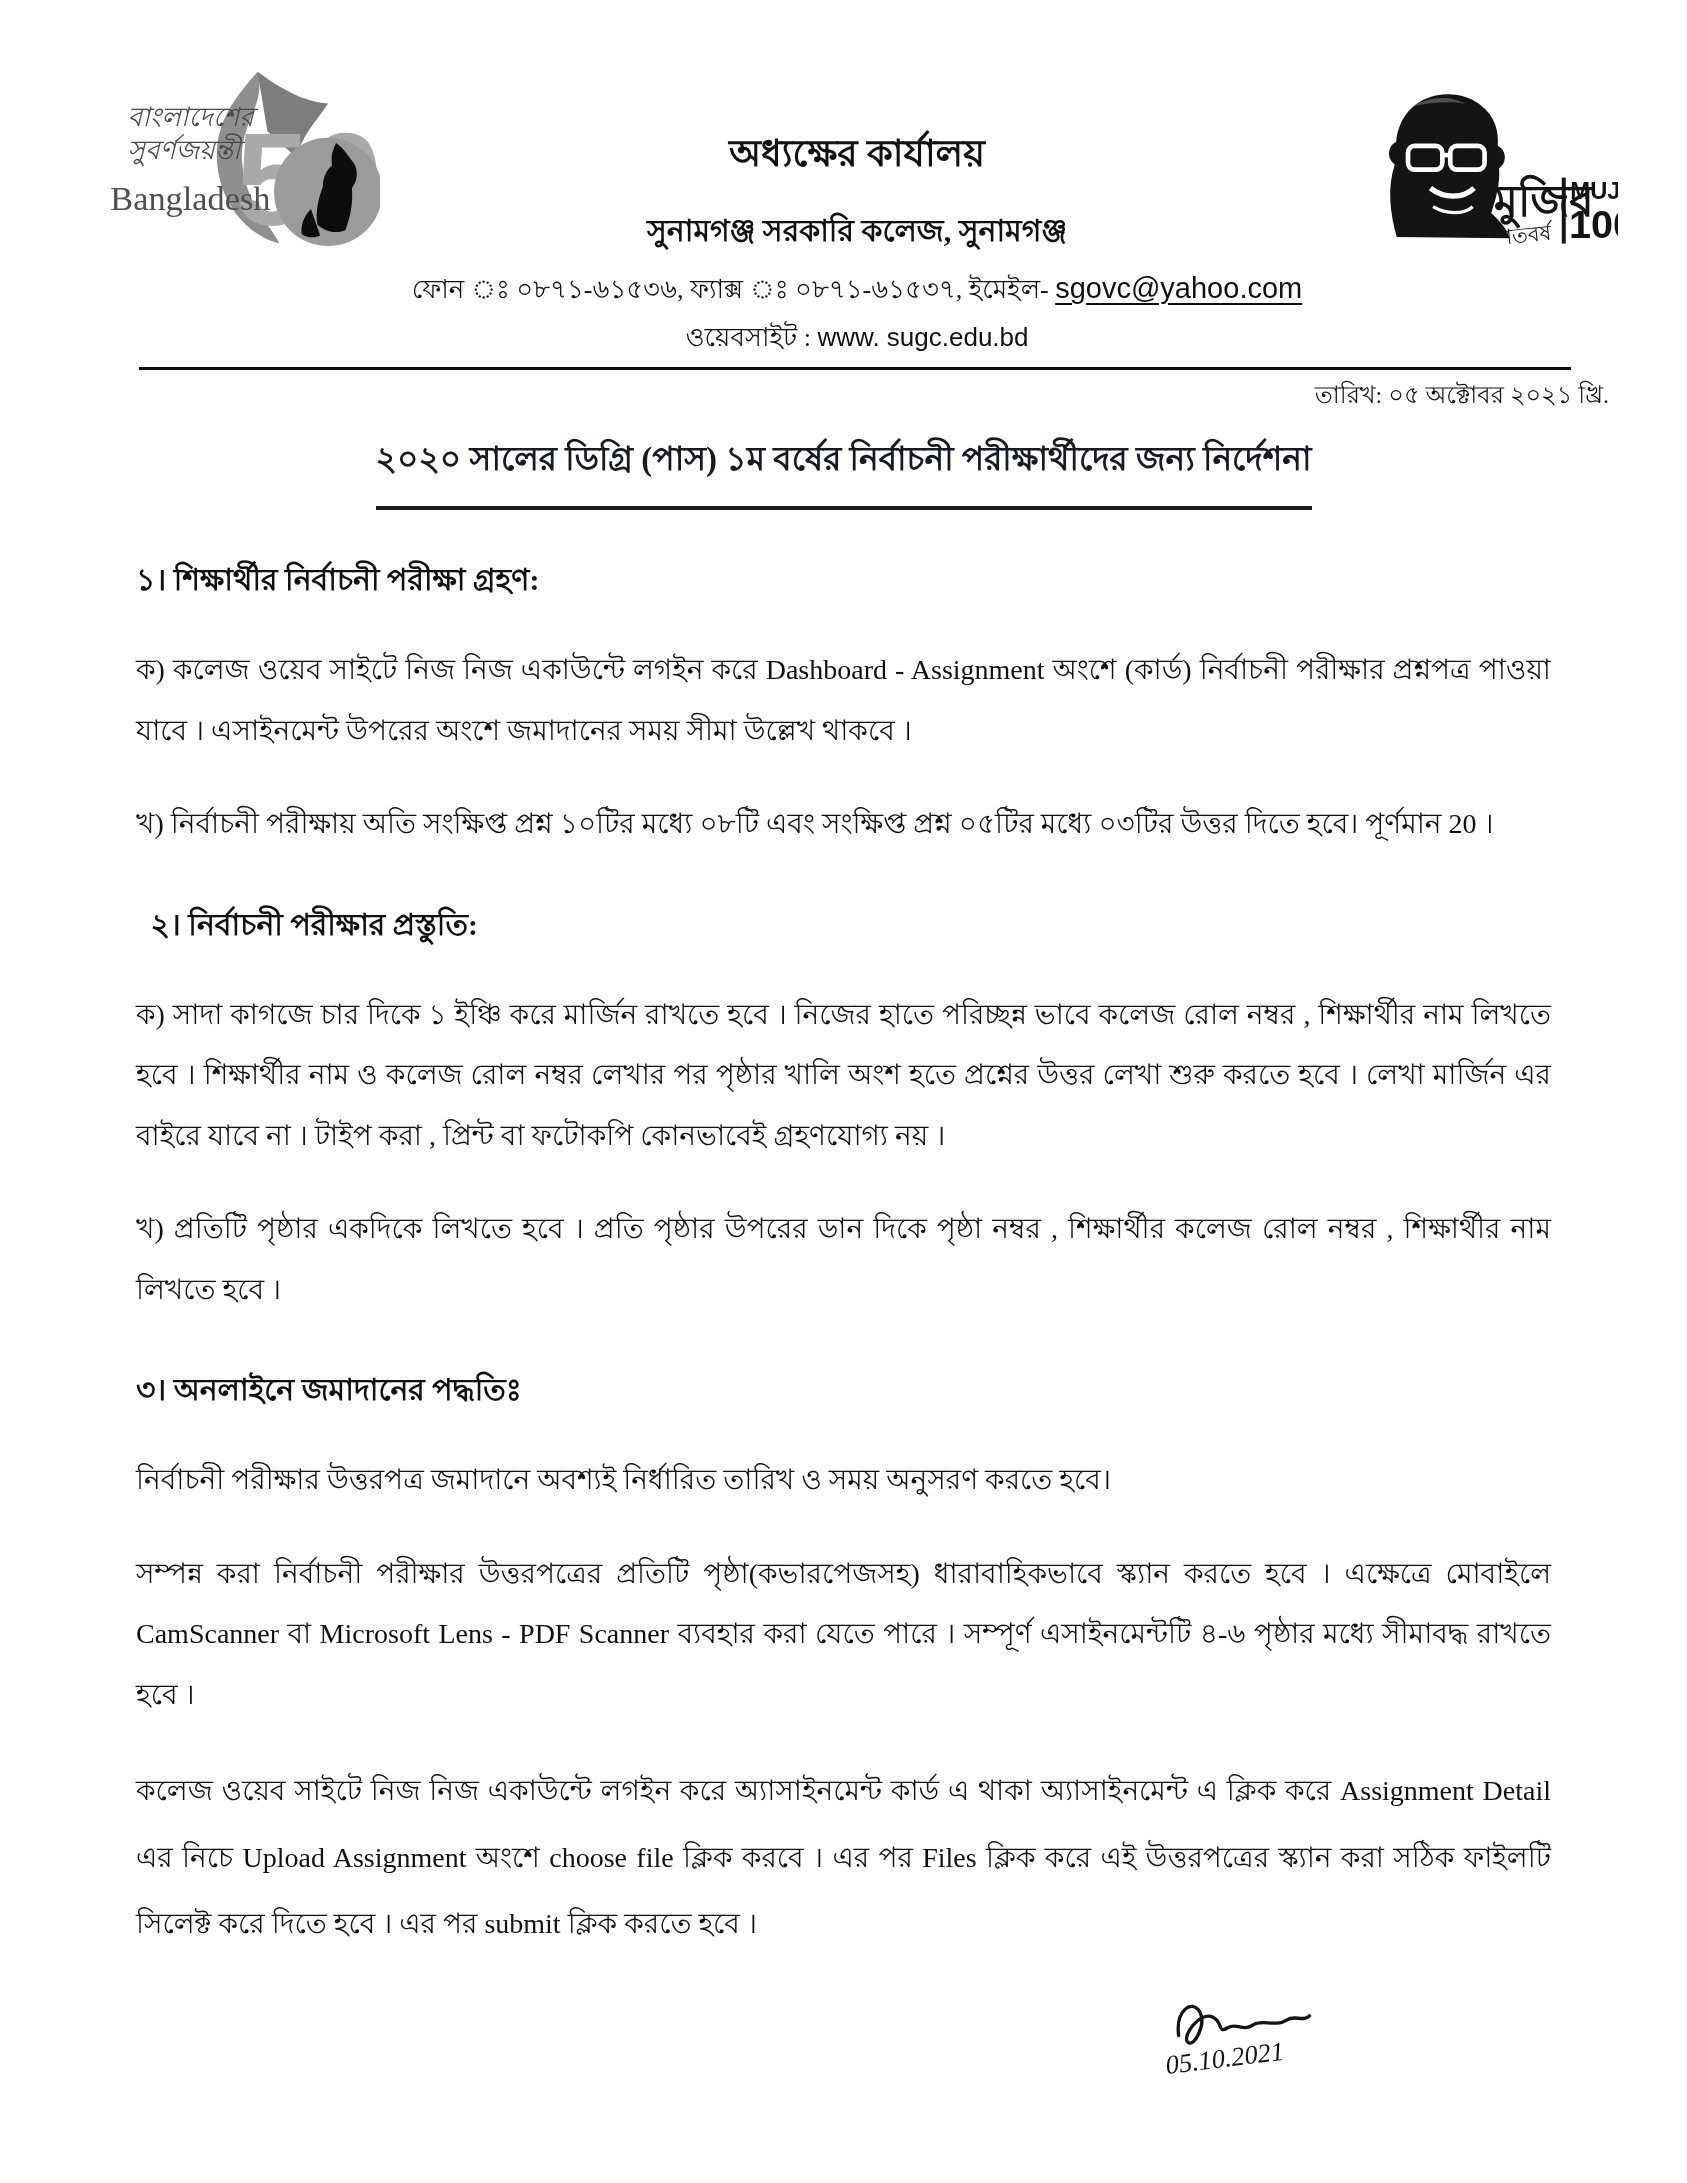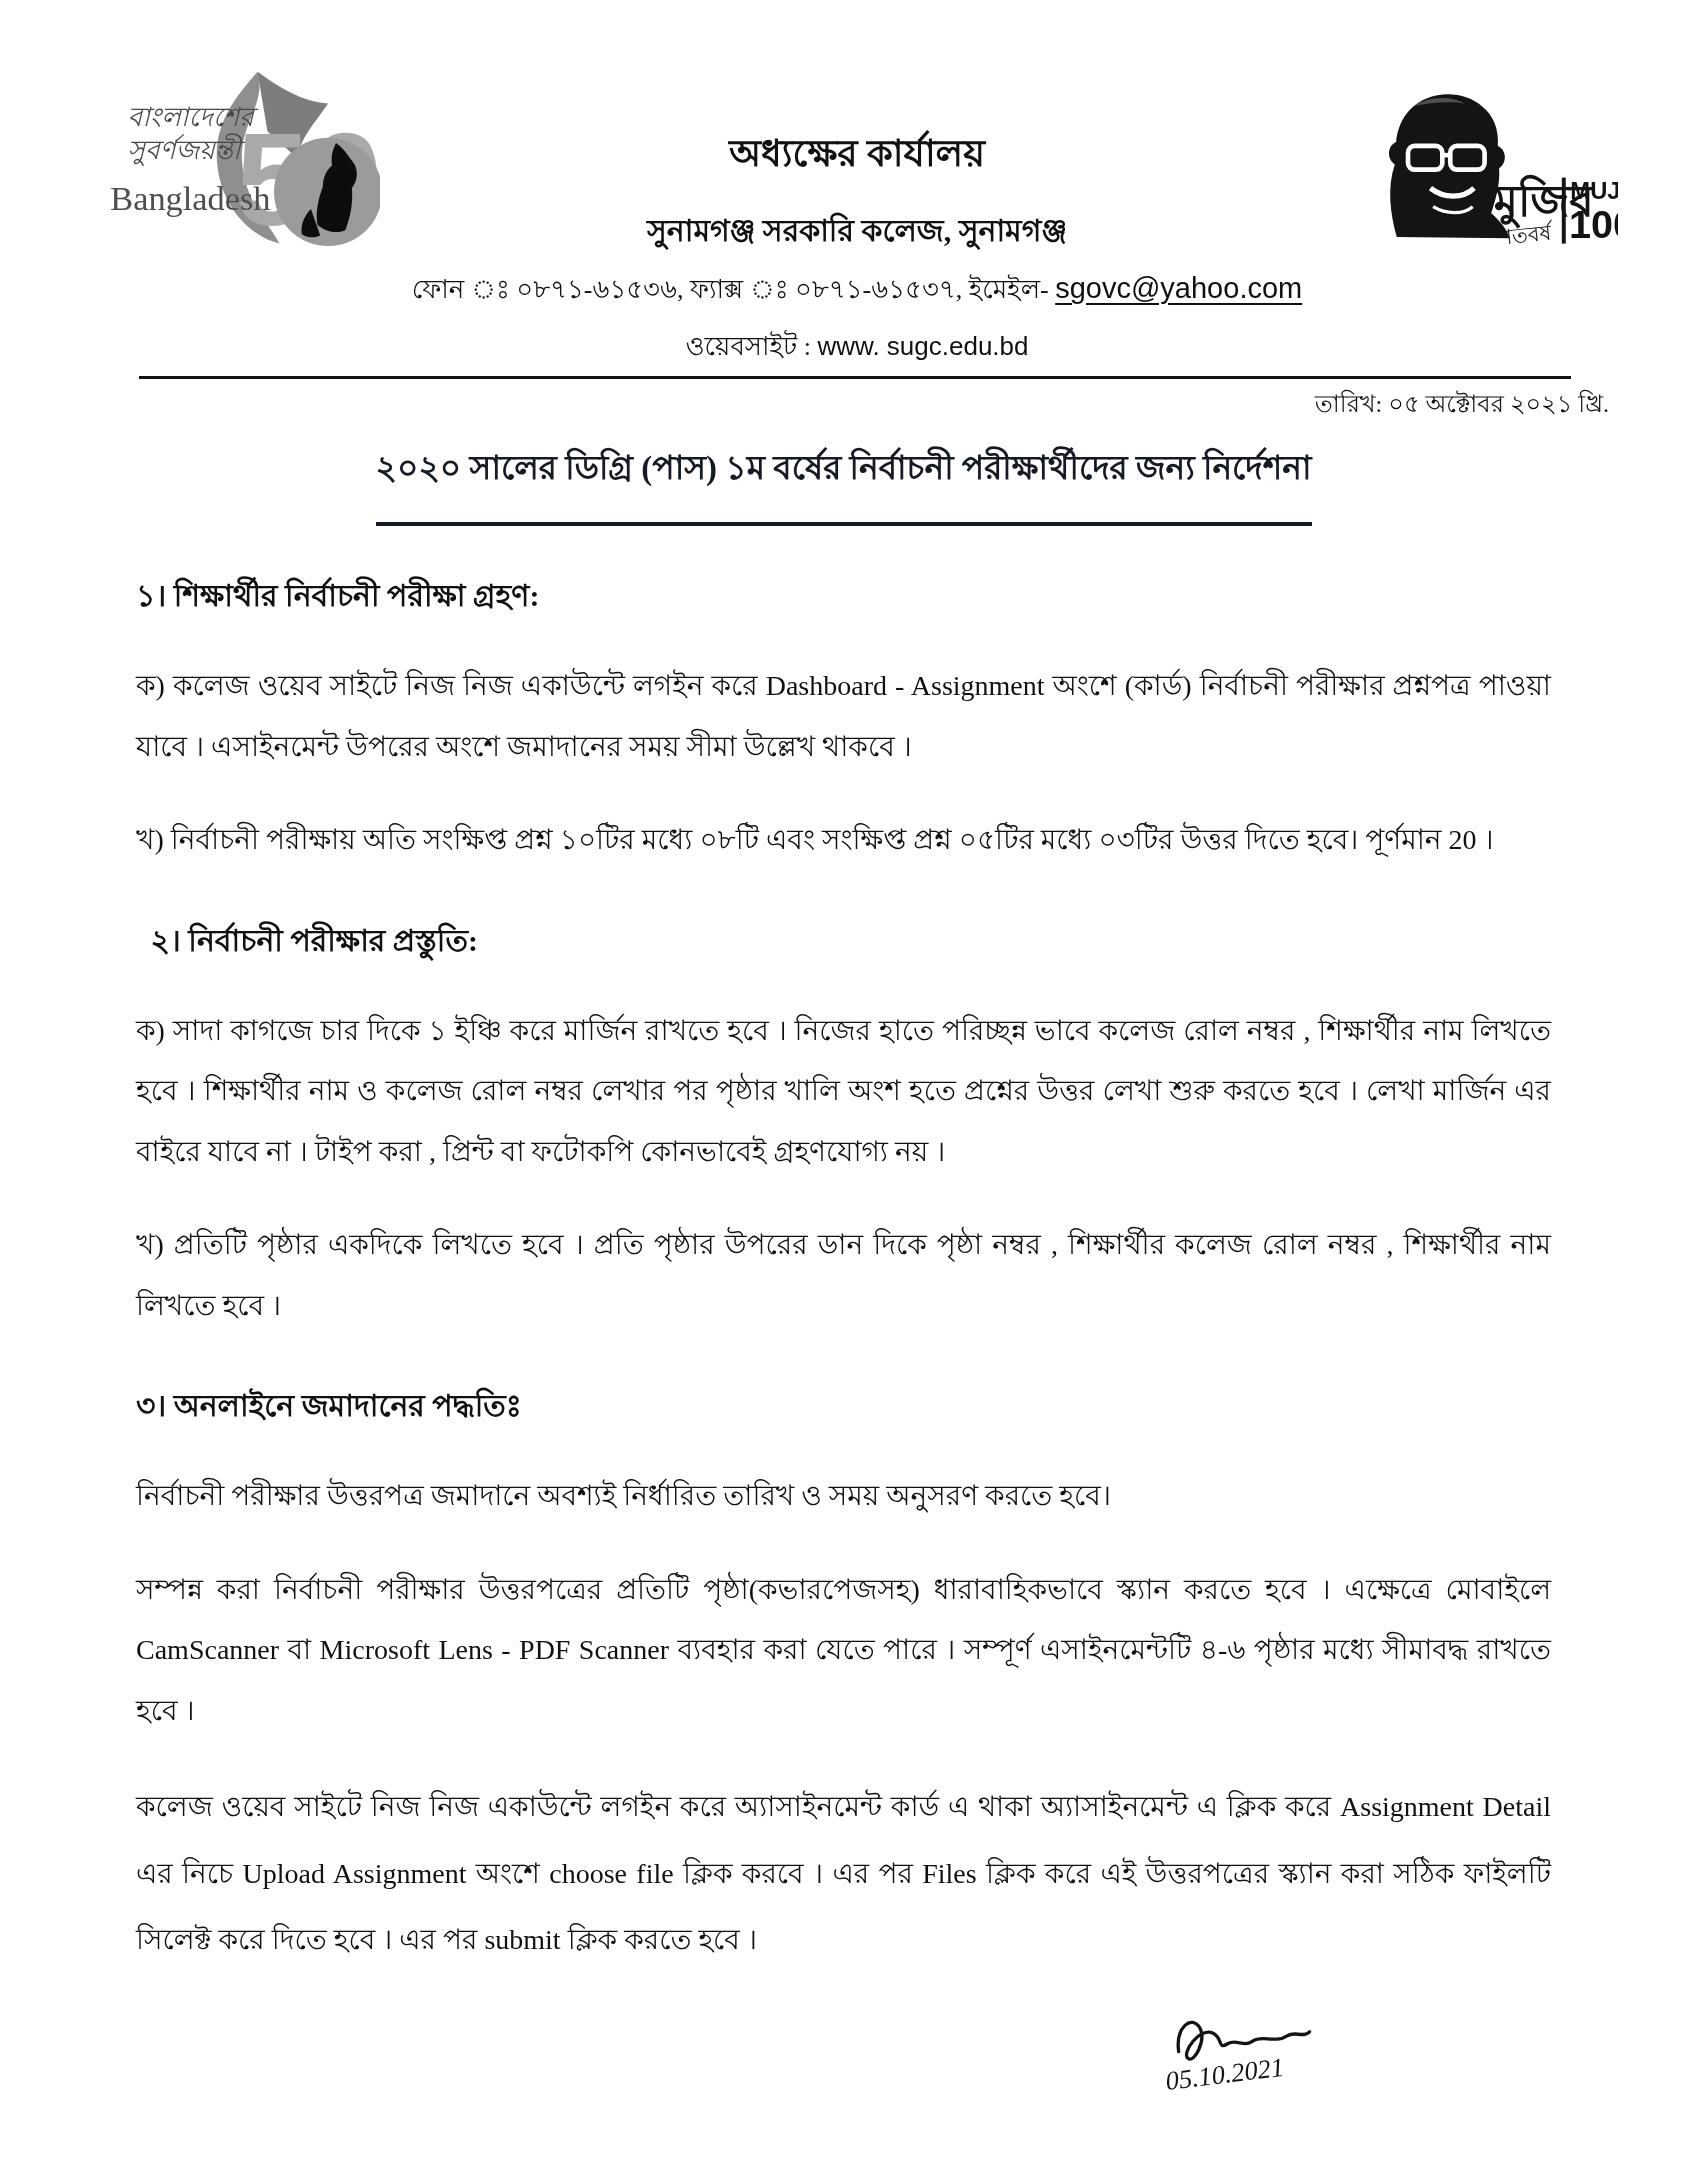--- a/index.html
+++ b/index.html
@@ -22,30 +22,30 @@
   .head-center { flex:1 1 auto; text-align:center; margin-top:66px; }
   .hc-line1 { font-size:27px; letter-spacing:0.7px; }
   .hc-line2 { font-size:37px; font-weight:bold; margin-top:6px; }
   .hc-line3 { font-size:30px; font-weight:bold; margin-top:20px; }
   .hc-line4 { font-size:26px; margin-top:10.6px; }
   .hc-line4 .email {
     font-family:"Liberation Sans","DejaVu Sans",sans-serif;
     text-decoration:underline; text-decoration-thickness:2px; text-underline-offset:5.3px;
     font-size:29px;
   }
-  .hc-line5 { font-size:26px; margin-top:13px;text-align:center; }
+  .hc-line5 { font-size:26px; margin-top:4px;text-align:center; }
   .hc-line5 .site { font-family:"Liberation Sans","DejaVu Sans",sans-serif; }
   
   .rule { margin:6.6px 0 0 139px; width:1432px; height:2.6px; background:#111; }
   .date-line { text-align:right; padding-right:78px; margin-top:6.6px; font-size:24px; }
   
   .title-wrap { text-align:center; margin-top:17px; }
   .doc-title {
     display:inline-block; font-size:33px; font-weight:bold; color:#151a24;
-    border-bottom:4px solid #151a24; padding-bottom:24px;
+    border-bottom:4px solid #151a24; padding-bottom:17px;
   }
   
   .content { margin:30px 136px 0 136px; }
   .para {
     font-size:28px; line-height:2.16; text-align:justify; margin-top:33px;
   }
   .para.first { margin-top:0; }
   .sec-head { font-size:30px; font-weight:bold; margin-top:46px; }
   .sec-head.indent { padding-left:14.6px; }
   .para.wide { line-height:2.38; }

